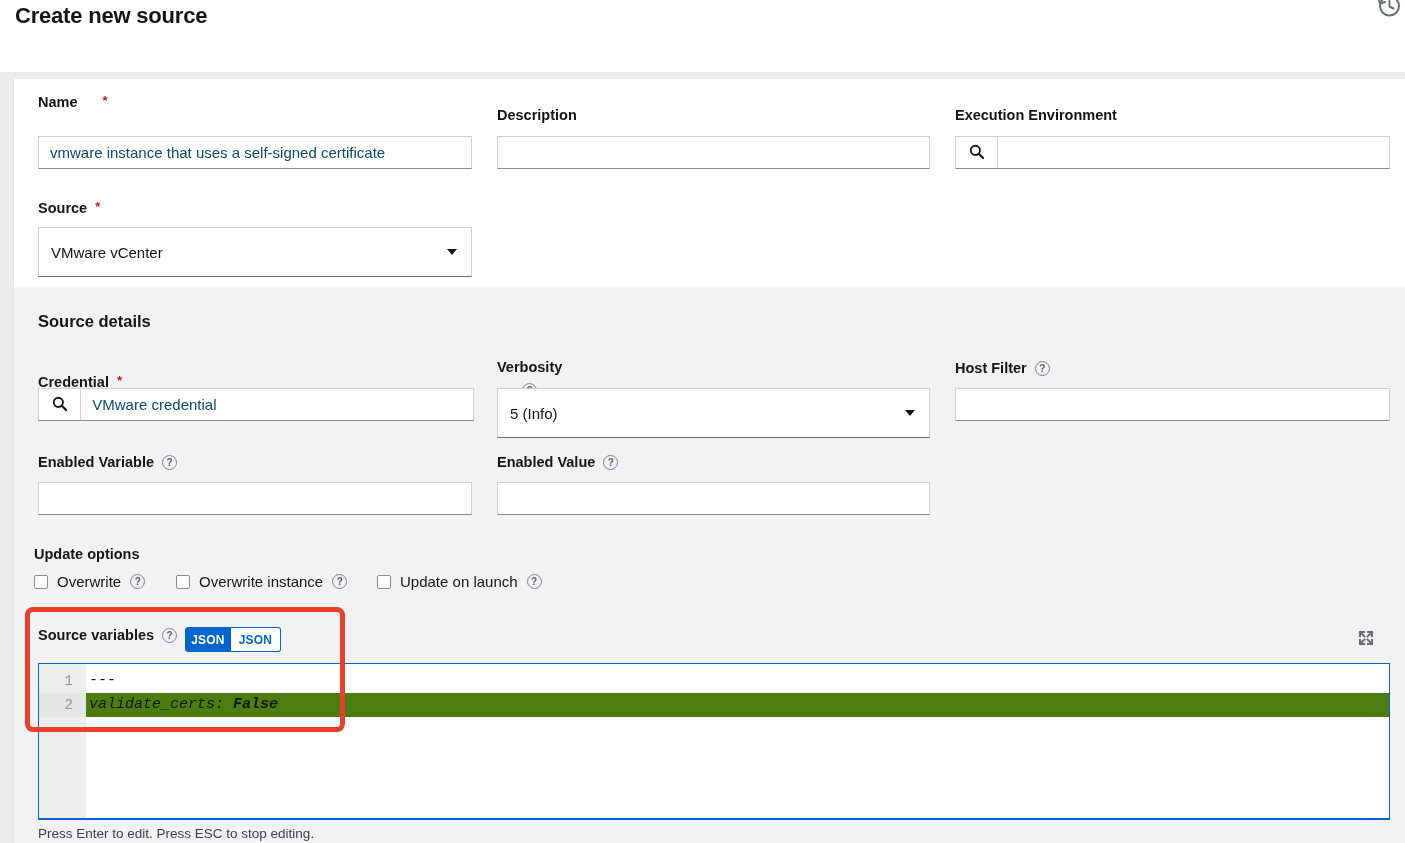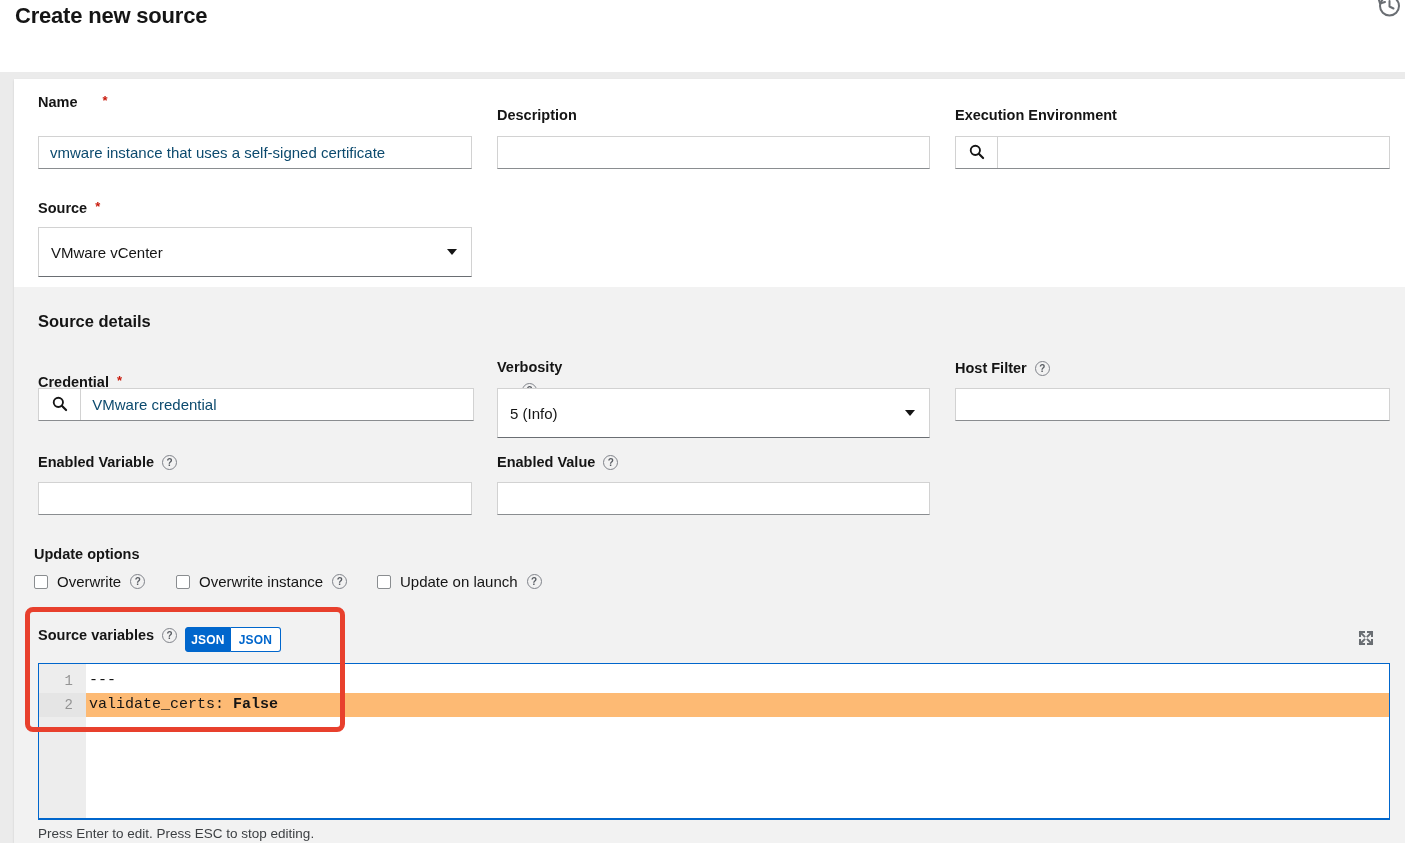--- a/index.html
+++ b/index.html
@@ -67,21 +67,21 @@
   
   .code-editor {
     left:38px; top:663px; width:1352px; height:157px; background:#ffffff;
     border:1px solid #0066cc; border-bottom-width:2px; overflow:hidden;
   }
   .gutter-col { position:absolute; left:0; top:0; bottom:0; width:47px; background:#ededed; }
   .editor-lines { position:absolute; left:0; top:5px; right:0; }
   .code-line { display:flex; height:24px; line-height:24px; font-family:"Liberation Mono","DejaVu Sans Mono",monospace; }
   .line-number { width:47px; flex:0 0 auto; text-align:right; padding-right:13px; color:#949494; font-size:14px; }
   .line-code { flex:1 1 auto; padding-left:3px; font-size:15px; color:#151515; white-space:pre; }
-  .code-line.highlight .line-code { background:#fdba74; }
+  .code-line.highlight .line-code { background:#4d7c0f;font-style:italic; }
   .code-line.highlight .line-number { background:#e5e5e5; }
   .code-bold { font-weight:bold; }
   .editor-hint { left:38px; top:826px; font-size:13.5px; color:#3c3f42; }
 
   
   .expand-icon { left:1357px; top:629px; width:18px; height:18px; color:#6a6e73; cursor:pointer; }
   .search-icon-svg { width:17px; height:17px; }
 
   
   .annotation-box {

